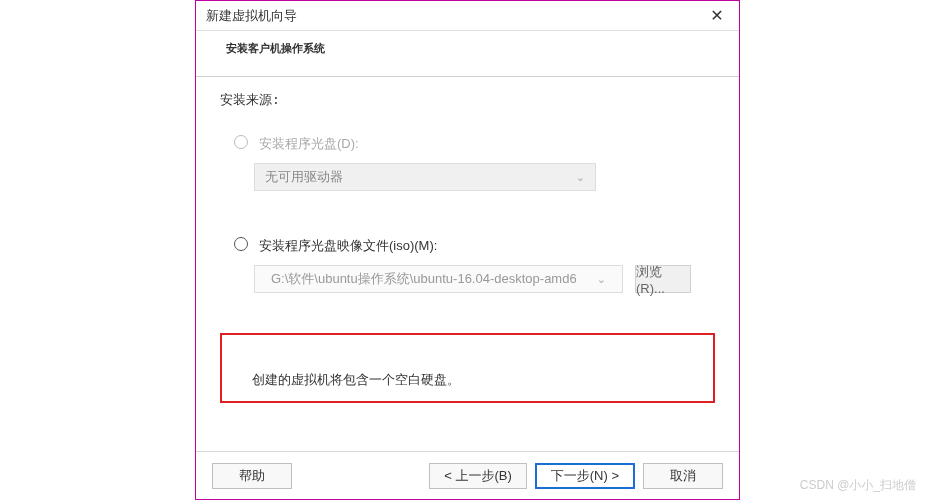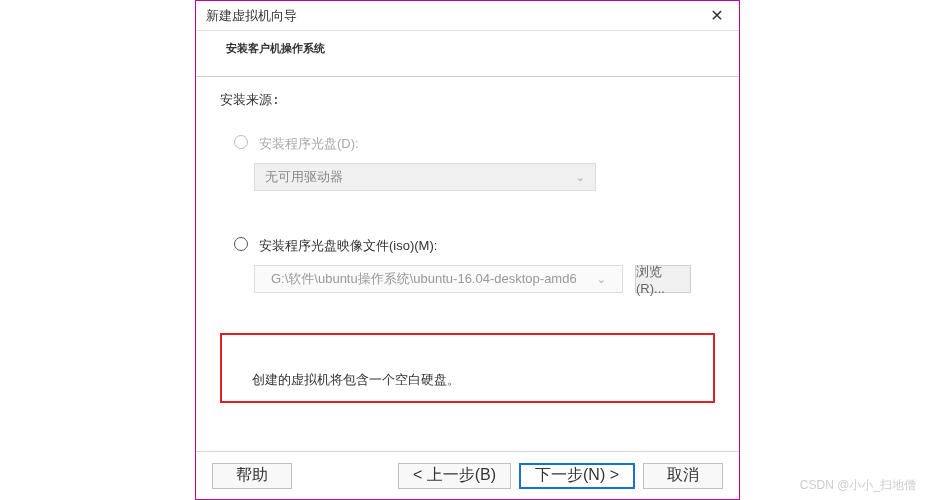--- a/index.html
+++ b/index.html
@@ -99,21 +99,21 @@
       height: 48px;
       border-top: 1px solid #d8d8d8;
       display: flex; align-items: center;
       padding: 0 16px;
       gap: 8px;
     }
     .btn {
       height: 26px; padding: 0 14px;
       border: 1px solid #bfbfbf; background: #f8f8f8;
       display: flex; align-items: center; justify-content: center;
-      font-size: 16px; cursor: pointer;
+      font-size: 13px; cursor: pointer;
       min-width: 80px;
     }
     .btn.primary { border: 2px solid #1a6fd6; background: #fff; }
     .footer-spacer { flex: 1; }
     .watermark {
       position: absolute;
       right: 12px; bottom: 6px;
       font-size: 12px; color: #ccc;
     }
   </style>

